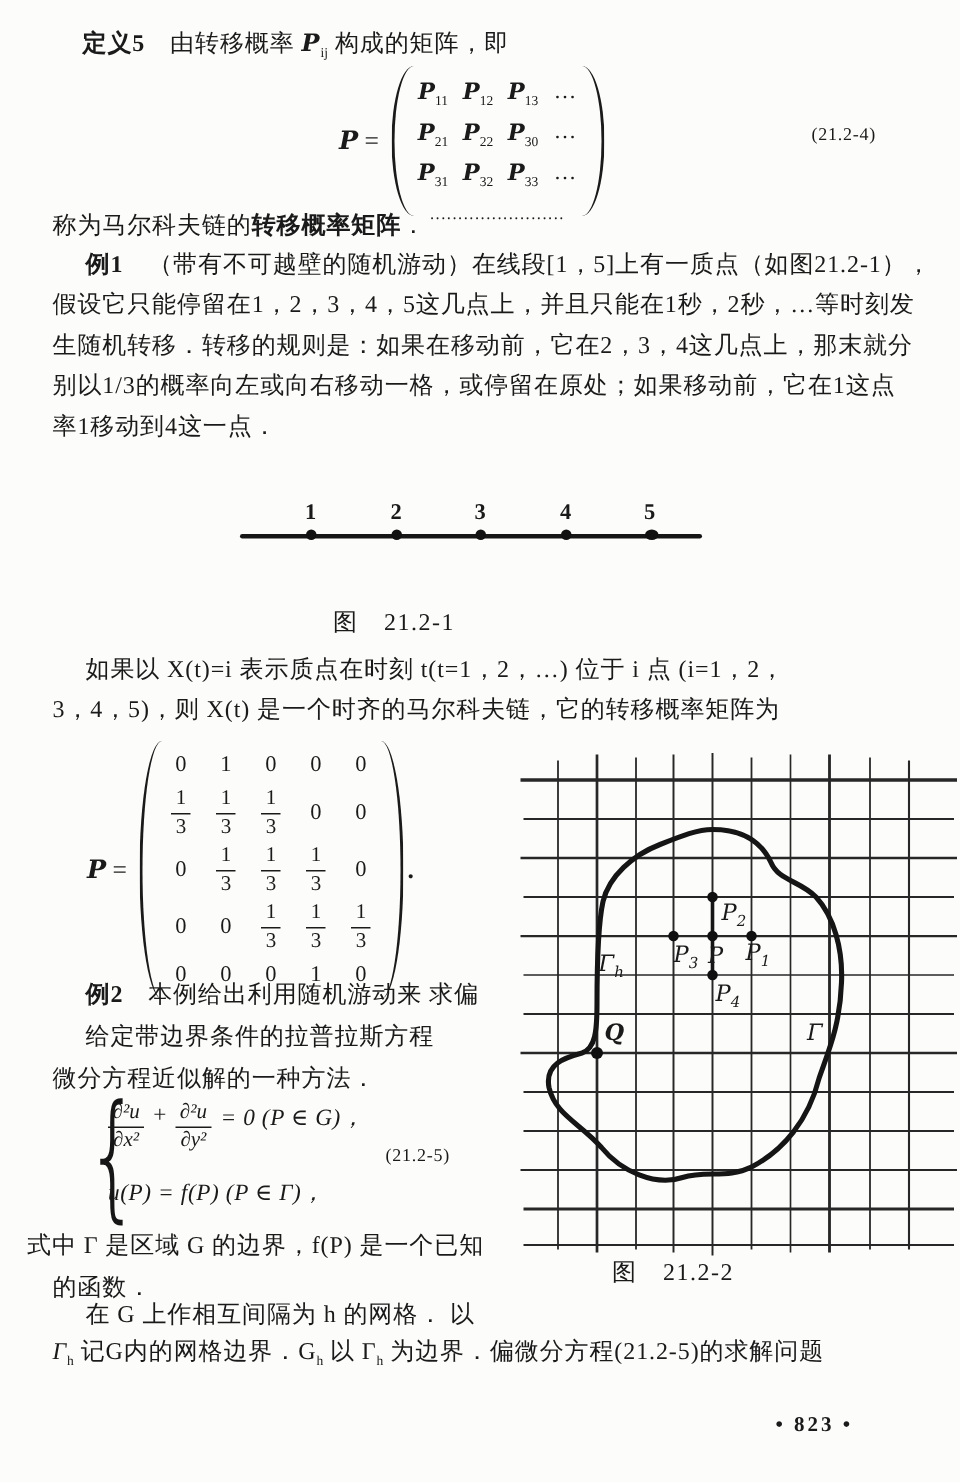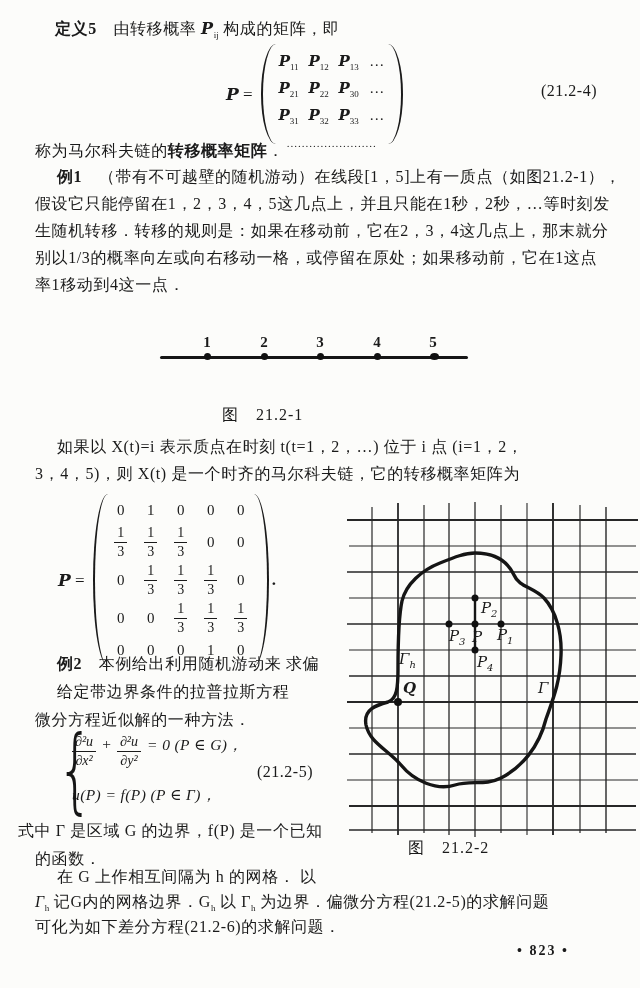--- a/index.html
+++ b/index.html
@@ -21,21 +21,21 @@
   .par.r{right:0;border-right:2.3px solid #1a1a1a;border-radius:0 15px 15px 0 / 0 50% 50% 0;}
   .mxgrid{display:grid;justify-items:center;align-items:center;font-size:15px;}
   .mxgrid1{margin:4px 13px 2px 13px;grid-template-columns:30px 30px 30px 26px;grid-auto-rows:27px;}
   .mxgrid2{margin:3px 13px 3px 13px;grid-template-columns:30px 30px 30px 30px 30px;
            grid-template-rows:26px 38px 38px 38px 26px;}
   .mcell{white-space:nowrap;}
   .mdotsrow{grid-column:1 / -1;font-size:11px;letter-spacing:1px;line-height:8px;overflow:hidden;max-width:140px;}
   .frac{display:inline-flex;flex-direction:column;align-items:center;line-height:1;vertical-align:middle;font-size:14px;}
   .frac .fn{padding:0 3px 2px;}
   .frac .fd{border-top:1.6px solid #1a1a1a;padding:2px 3px 0;}
-  .tag{font-size:16px;letter-spacing:.5px;white-space:nowrap;}
+  .tag{font-size:12px;letter-spacing:.5px;white-space:nowrap;}
   .mxperiod{font-size:17px;font-weight:700;}
   
   .fig1{height:30px;}
   .fig1 .rule{position:absolute;left:0;right:0;bottom:7px;height:2.6px;background:#161616;border-radius:2px;}
   .fig1 .dot{position:absolute;bottom:6px;width:7px;height:7px;border-radius:50%;background:#111;}
   .fig1 .num{position:absolute;top:-2px;width:16px;text-align:center;font-weight:700;font-size:15px;}
   .caption{font-size:16px;letter-spacing:1px;white-space:nowrap;}
   
   .eq5{width:300px;height:82px;}
   .brace{position:absolute;left:-6px;top:-10px;font-size:92px;line-height:92px;
@@ -208,21 +208,20 @@
     <span class="abs tag" style="left:205px;top:28px;">(21.2-5)</span>
   </div>
 
   <div class="abs cn" style="left:18px;top:817px;">式中 Γ 是区域 G 的边界，f(P) 是一个已知</div>
   <div class="abs cn" style="left:35px;top:845px;">的函数．</div>
   <div class="abs cn" style="left:57px;top:863px;">在 G 上作相互间隔为 h 的网格． 以</div>
 
   <div class="abs cn" style="left:35px;top:888px;width:580px;">
     <i>Γ</i><sub class="msub">h</sub><span> 记G内的网格边界．G</span><sub class="msub">h</sub><span> 以 Γ</span><sub class="msub">h</sub><span> 为边界．偏微分方程(21.2-5)的求解问题</span>
   </div>
-  <div class="abs cn" style="left:35px;top:913px;">可化为如下差分方程(21.2-6)的求解问题．</div>
 
   <div class="abs fig2" style="left:345px;top:497px;">
     <svg width="295" height="345" viewBox="0 0 295 345">
       <g stroke="#272727">
         <line x1="27" y1="10" x2="27" y2="336" stroke-width="1.2"></line>
         <line x1="53" y1="6" x2="53" y2="338" stroke-width="1.8"></line>
         <line x1="79" y1="8" x2="79" y2="336" stroke-width="1.2"></line>
         <line x1="104" y1="6" x2="104" y2="338" stroke-width="1.3"></line>
         <line x1="130" y1="5" x2="130" y2="340" stroke-width="1.3"></line>
         <line x1="156" y1="8" x2="156" y2="336" stroke-width="1.2"></line>
@@ -257,21 +256,21 @@
         <circle cx="156" cy="127" r="3.5"></circle>
         <circle cx="130" cy="153" r="3.5"></circle>
         <circle cx="53" cy="205" r="4"></circle>
       </g>
     </svg>
     <span class="flab" style="left:136px;top:102px;"><i>P</i><sub>2</sub></span>
     <span class="flab" style="left:104px;top:130px;"><i>P</i><sub>3</sub></span>
     <span class="flab" style="left:127px;top:131px;"><i>P</i></span>
     <span class="flab" style="left:152px;top:129px;"><i>P</i><sub>1</sub></span>
     <span class="flab" style="left:132px;top:156px;"><i>P</i><sub>4</sub></span>
-    <span class="flab" style="left:54px;top:153px;"><i>Γ</i><sub>h</sub></span>
+    <span class="flab" style="left:54px;top:136px;"><i>Γ</i><sub>h</sub></span>
     <span class="flab" style="left:58px;top:182px;font-weight:700;">Q</span>
     <span class="flab" style="left:193px;top:182px;">Γ</span>
   </div>
   <div class="abs caption" style="left:408px;top:838px;">图　21.2-2</div>
 
   <div class="abs pageno" style="left:505px;top:943px;margin-left:12px;">• 823 •</div>
 
 </div>
 
 </body></html>

